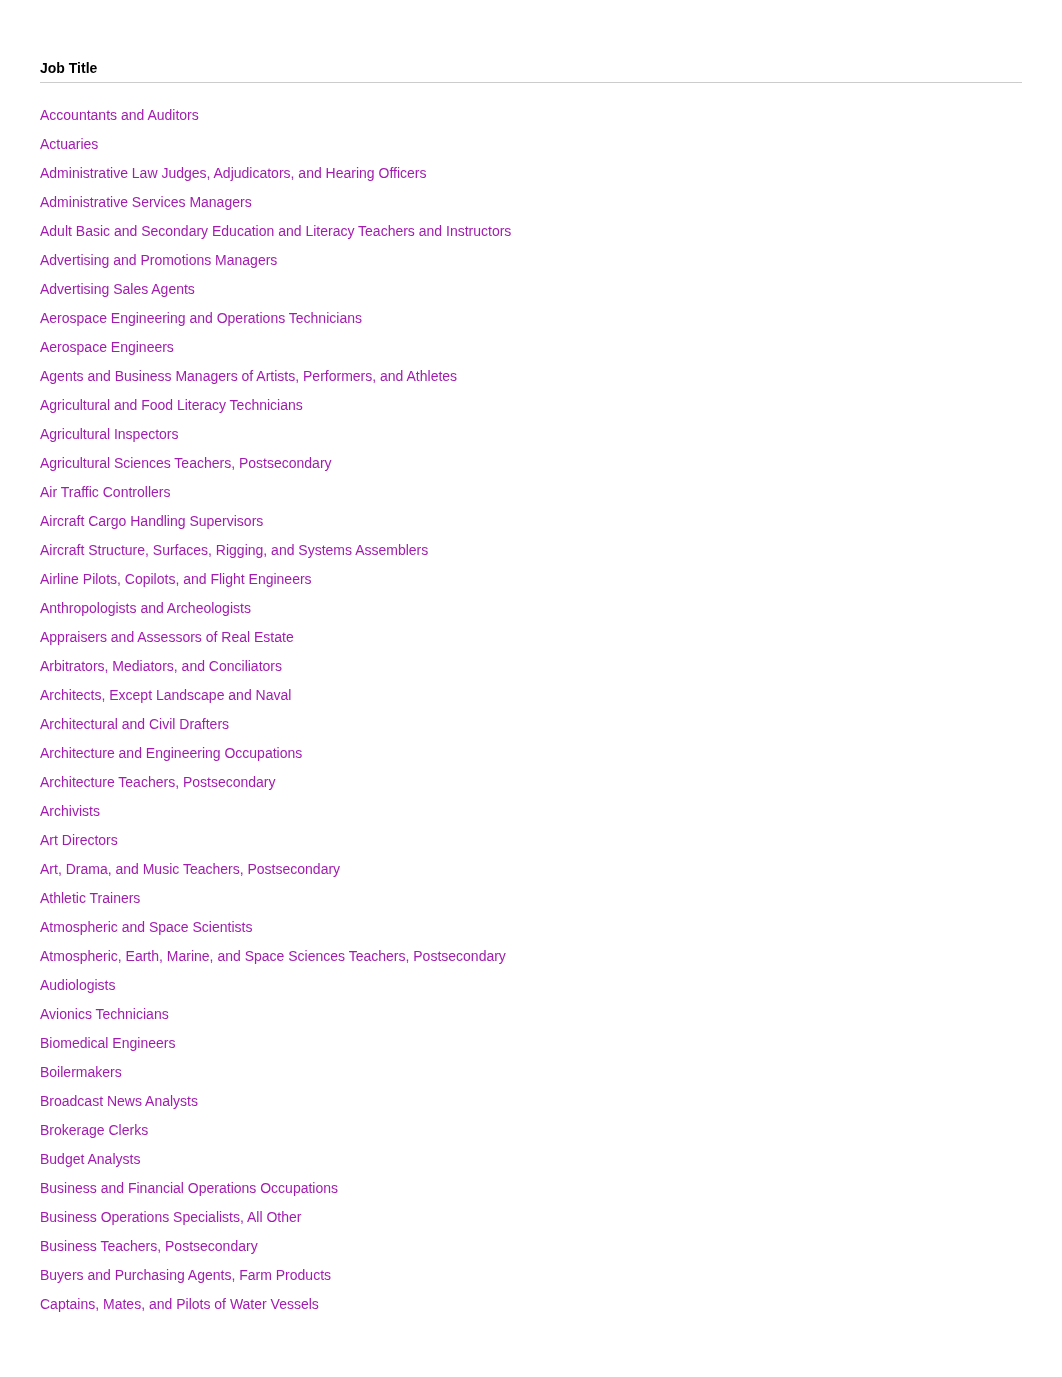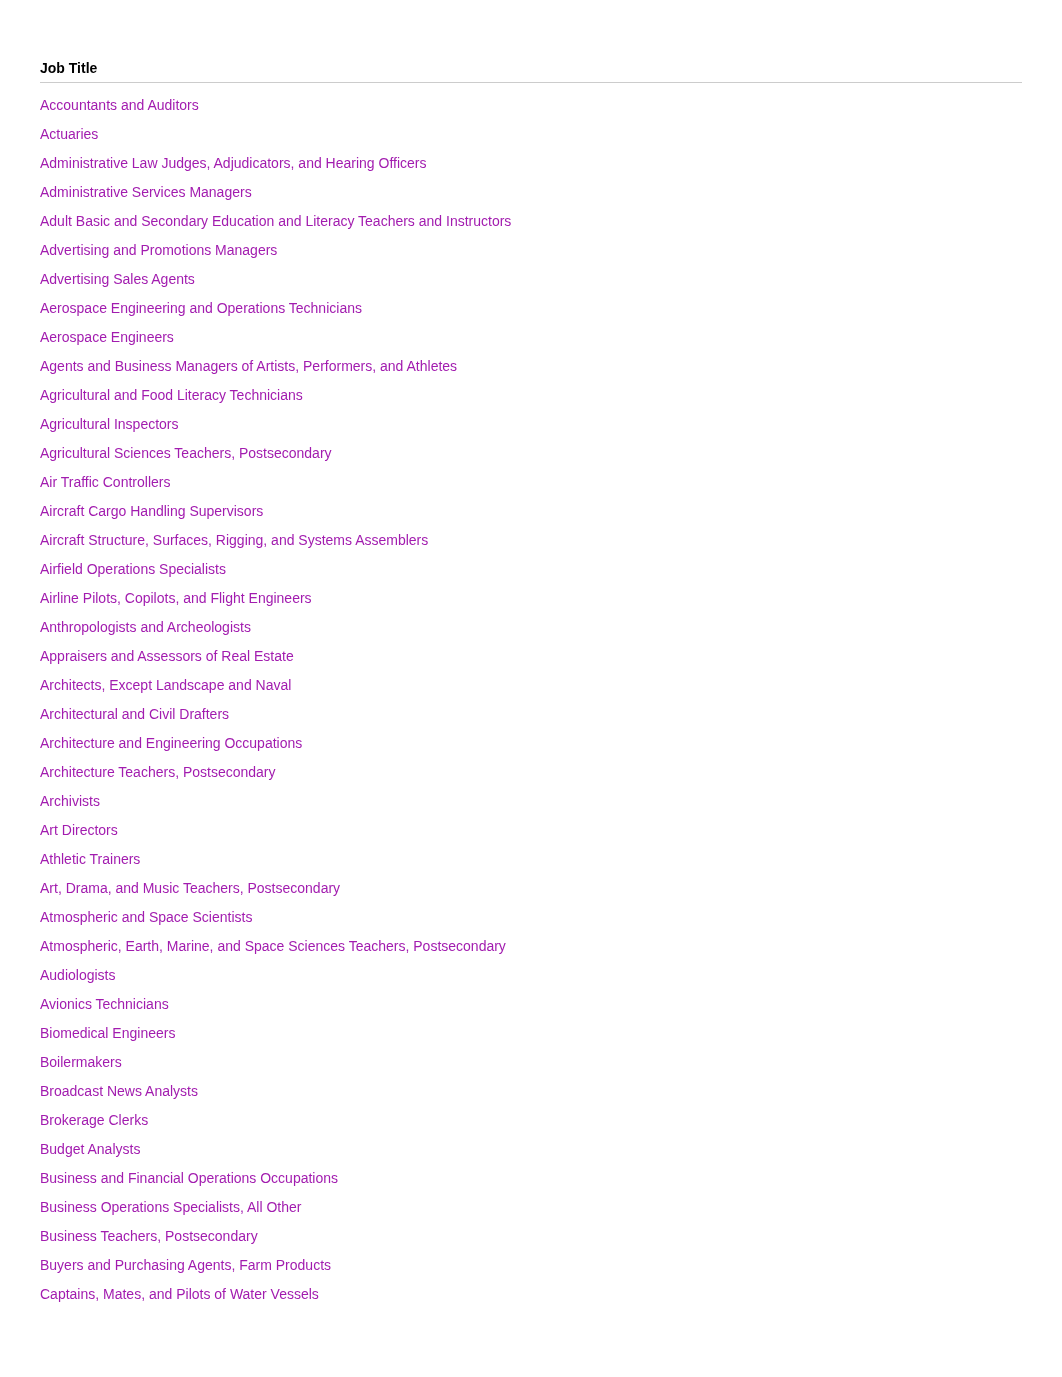--- a/index.html
+++ b/index.html
@@ -19,21 +19,21 @@
     }
 
     .table-container {
       width: 100%;
     }
 
     .table-header {
       display: flex;
       border-bottom: 1px solid #cccccc;
       padding-bottom: 6px;
-      margin-bottom: 8px;
+      margin-bottom: 18px;
     }
 
     .col-job-title {
       flex: 1;
     }
 
     .header-label {
       font-weight: bold;
       font-size: 14px;
     }
@@ -68,32 +68,32 @@
       <li>Advertising Sales Agents</li>
       <li>Aerospace Engineering and Operations Technicians</li>
       <li>Aerospace Engineers</li>
       <li>Agents and Business Managers of Artists, Performers, and Athletes</li>
       <li>Agricultural and Food Literacy Technicians</li>
       <li>Agricultural Inspectors</li>
       <li>Agricultural Sciences Teachers, Postsecondary</li>
       <li>Air Traffic Controllers</li>
       <li>Aircraft Cargo Handling Supervisors</li>
       <li>Aircraft Structure, Surfaces, Rigging, and Systems Assemblers</li>
-      <li>Airfield Operations Specialists</li>
       <li>Airline Pilots, Copilots, and Flight Engineers</li>
       <li>Anthropologists and Archeologists</li>
       <li>Appraisers and Assessors of Real Estate</li>
+      <li>Arbitrators, Mediators, and Conciliators</li>
       <li>Architects, Except Landscape and Naval</li>
       <li>Architectural and Civil Drafters</li>
       <li>Architecture and Engineering Occupations</li>
       <li>Architecture Teachers, Postsecondary</li>
       <li>Archivists</li>
       <li>Art Directors</li>
+      <li>Art, Drama, and Music Teachers, Postsecondary</li>
       <li>Athletic Trainers</li>
-      <li>Art, Drama, and Music Teachers, Postsecondary</li>
       <li>Atmospheric and Space Scientists</li>
       <li>Atmospheric, Earth, Marine, and Space Sciences Teachers, Postsecondary</li>
       <li>Audiologists</li>
       <li>Avionics Technicians</li>
       <li>Biomedical Engineers</li>
       <li>Boilermakers</li>
       <li>Broadcast News Analysts</li>
       <li>Brokerage Clerks</li>
       <li>Budget Analysts</li>
       <li>Business and Financial Operations Occupations</li>

